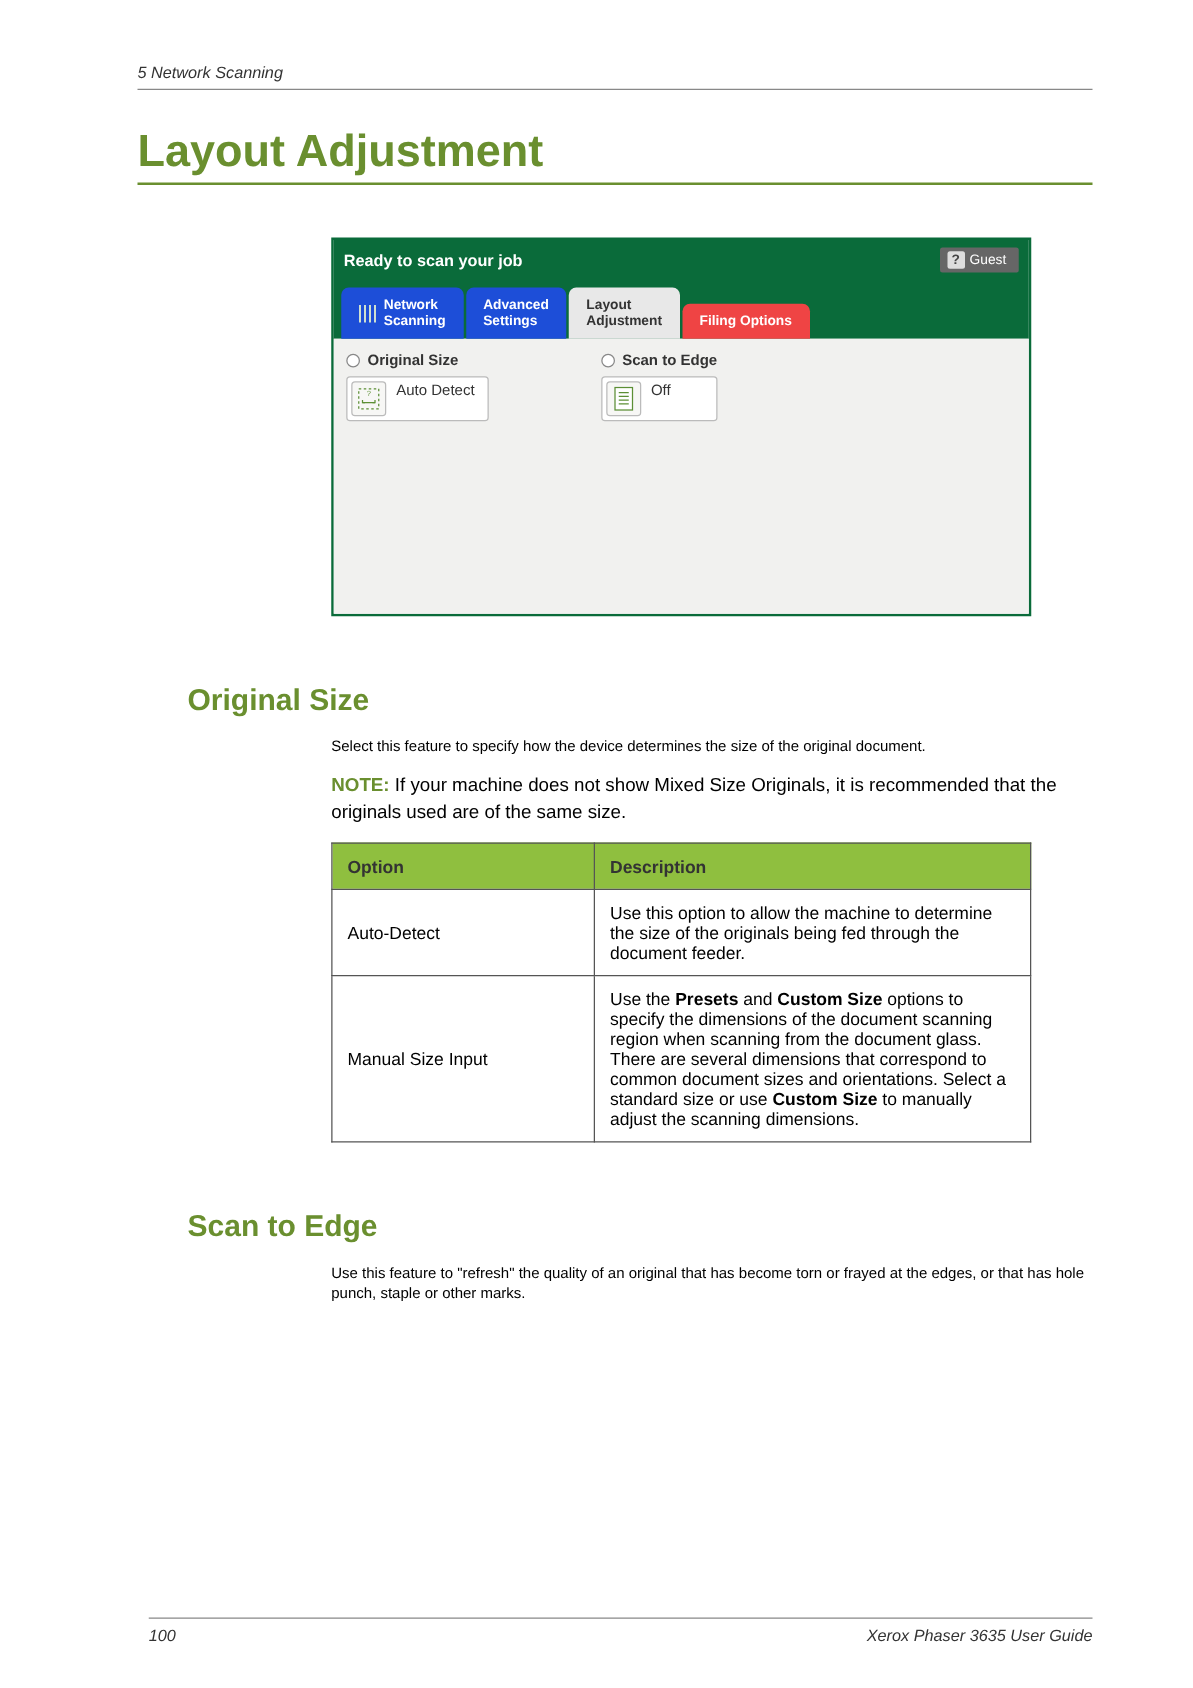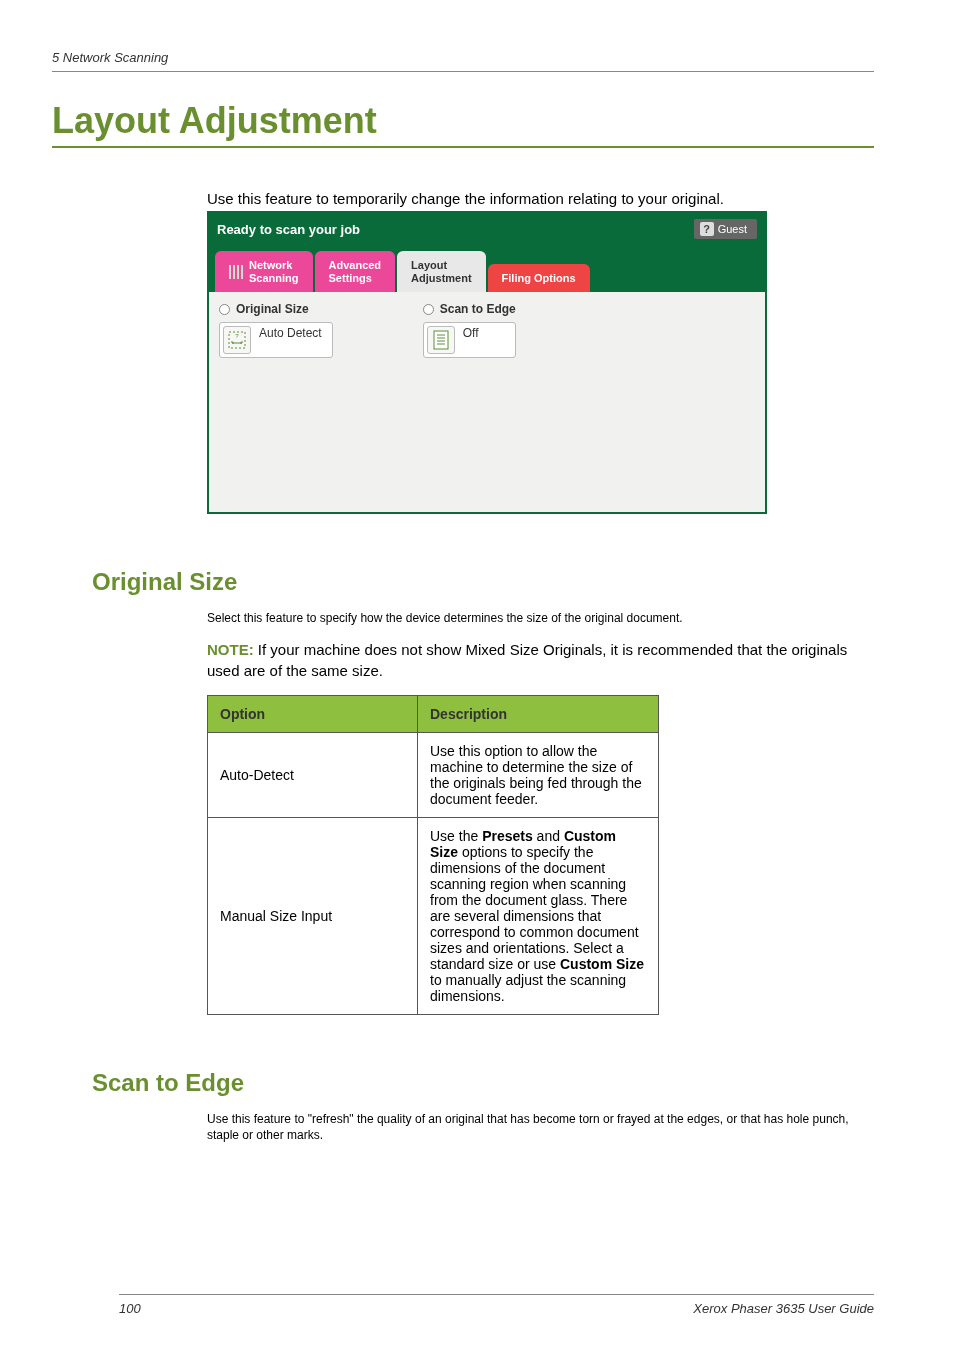--- a/index.html
+++ b/index.html
@@ -5,21 +5,21 @@
   * { box-sizing: border-box; margin: 0; padding: 0; }
   body {
     font-family: Arial, Helvetica, sans-serif;
     width: 954px;
     height: 1350px;
     background: #fff;
     color: #000;
     position: relative;
   }
   .page {
-    padding: 50px 80px 40px 52px;
+    padding: 50px 80px 40px 110px;
   }
   .running-header {
     font-style: italic;
     font-size: 13px;
     color: #333;
     border-bottom: 1px solid #888;
     padding-bottom: 6px;
     margin-bottom: 28px;
   }
   h1.layout-title {
@@ -85,21 +85,21 @@
   }
   .scr-tab {
     padding: 8px 14px;
     color: #fff;
     font-weight: bold;
     font-size: 11px;
     border-top-left-radius: 6px;
     border-top-right-radius: 6px;
     line-height: 1.15;
   }
-  .scr-tab.dark { background: #ec4899; }
+  .scr-tab.dark { background: #1d4ed8; }
   .scr-tab.active { background: #e8e8e8; color: #333; }
   .scr-tab.grey { background: #ef4444; }
   .scr-tab .icon-scan {
     display:inline-block;width:16px;height:14px;margin-right:4px;vertical-align:middle;
     background:repeating-linear-gradient(90deg,#cfe0d0 0 2px,transparent 2px 4px);
   }
   .scr-body {
     background: #f1f1ef;
     padding: 10px;
     min-height: 220px;
@@ -139,21 +139,21 @@
     line-height:1.35;
     margin-bottom:14px;
   }
   .note {
     font-size:15px;
     line-height:1.35;
     margin-bottom:14px;
   }
   .note .note-label { color:#6a8f2f; font-weight:bold; }
   table.opt {
-    width:452px;
+    width:560px;
     border-collapse:collapse;
     font-size:14px;
   }
   table.opt th, table.opt td {
     border:1px solid #555;
     padding:10px 12px;
     text-align:left;
     vertical-align:middle;
   }
   table.opt th {
@@ -179,21 +179,20 @@
 </head>
 <body>
 
 <div class="page">
 
   <div class="running-header">5   Network Scanning</div>
 
   <h1 class="layout-title">Layout Adjustment</h1>
 
   <div class="indented">
-    <p class="intro-text">Use this feature to temporarily change the information relating to your original.</p>
 
     <div class="scr">
       <div class="scr-status">
         <span>Ready to scan your job</span>
         <span class="guest-pill">
           <span class="q">?</span>
           <span>Guest</span>
         </span>
       </div>
       <div class="scr-tabs">

